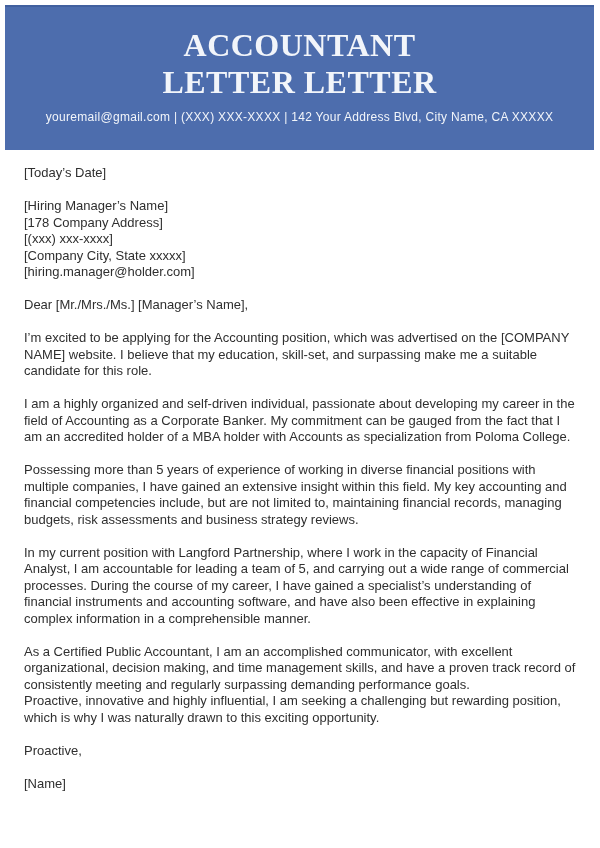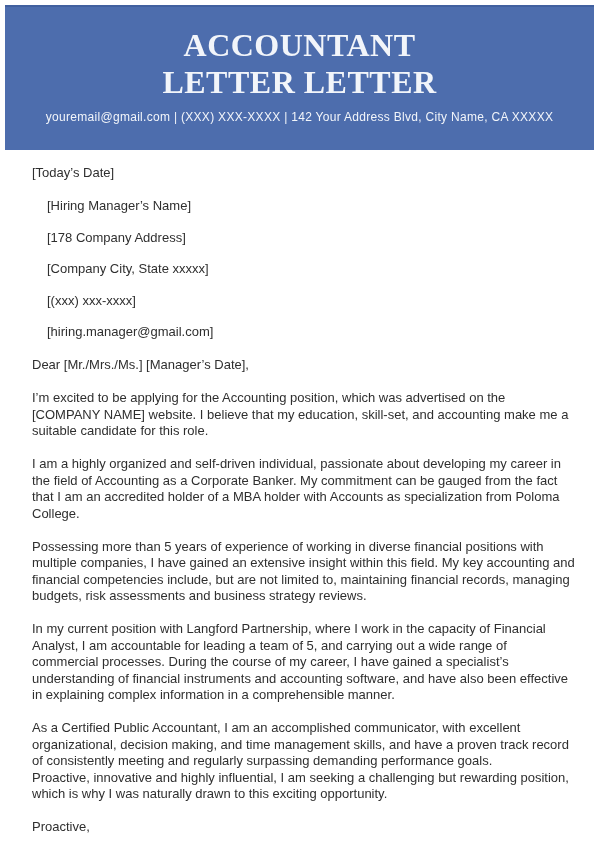--- a/index.html
+++ b/index.html
@@ -41,61 +41,62 @@
     font-size: 12px;
     letter-spacing: 0.3px;
     color: var(--banner-text, #f2f5fa);
   }
   .letter {
     position: absolute;
     top: 150px;
     left: 0;
     right: 0;
     bottom: 0;
-    padding: 15px 24px 0 32px;
+    padding: 15px 24px 0 24px;
     color: var(--body-text, #2f2f2f);
     font-size: 13px;
     line-height: 16.5px;
   }
   .letter p {
     margin: 0 0 16.5px 0;
     white-space: pre-line;
   }
   .recipient-block { margin: 0 0 16.5px 0; }
-  .recipient-block p { margin: 15px; }
+  .recipient-block p { margin: 0; }
 </style>
 </head>
 <body>
 
 <div class="page">
 
   <header class="banner">
     <h1 class="banner-title">
       <span>ACCOUNTANT</span>
       <span>LETTER LETTER</span>
     </h1>
     <div class="banner-contact">youremail@gmail.com | (XXX) XXX-XXXX | 142 Your Address Blvd, City Name, CA XXXXX</div>
   </header>
 
   <main class="letter">
     <p>[Today’s Date]</p>
 
     <div class="recipient-block">
       <p>[Hiring Manager’s Name]</p>
       <p>[178 Company Address]</p>
+      <p>[(xxx) xxx-xxxx]</p>
       <p>[Company City, State xxxxx]</p>
-      <p>[(xxx) xxx-xxxx]</p>
-      <p>[hiring.manager@gmail.com]</p>
+      <p>[hiring.manager@holder.com]</p>
     </div>
 
-    <p>Dear [Mr./Mrs./Ms.] [Manager’s Date],</p>
+    <p>Dear [Mr./Mrs./Ms.] [Manager’s Name],</p>
 
-    <p>I’m excited to be applying for the Accounting position, which was advertised on the [COMPANY NAME] website. I believe that my education, skill-set, and accounting make me a suitable candidate for this role.</p>
+    <p>I’m excited to be applying for the Accounting position, which was advertised on the [COMPANY NAME] website. I believe that my education, skill-set, and surpassing make me a suitable candidate for this role.</p>
     <p>I am a highly organized and self-driven individual, passionate about developing my career in the field of Accounting as a Corporate Banker. My commitment can be gauged from the fact that I am an accredited holder of a MBA holder with Accounts as specialization from Poloma College.</p>
     <p>Possessing more than 5 years of experience of working in diverse financial positions with multiple companies, I have gained an extensive insight within this field. My key accounting and financial competencies include, but are not limited to, maintaining financial records, managing budgets, risk assessments and business strategy reviews.</p>
     <p>In my current position with Langford Partnership, where I work in the capacity of Financial Analyst, I am accountable for leading a team of 5, and carrying out a wide range of commercial processes. During the course of my career, I have gained a specialist’s understanding of financial instruments and accounting software, and have also been effective in explaining complex information in a comprehensible manner.</p>
     <p>As a Certified Public Accountant, I am an accomplished communicator, with excellent organizational, decision making, and time management skills, and have a proven track record of consistently meeting and regularly surpassing demanding performance goals.
 Proactive, innovative and highly influential, I am seeking a challenging but rewarding position, which is why I was naturally drawn to this exciting opportunity.</p>
 
     <p>Proactive,</p>
+    <p>[Name]</p>
   </main>
 
 </div>
 
 </body></html>

